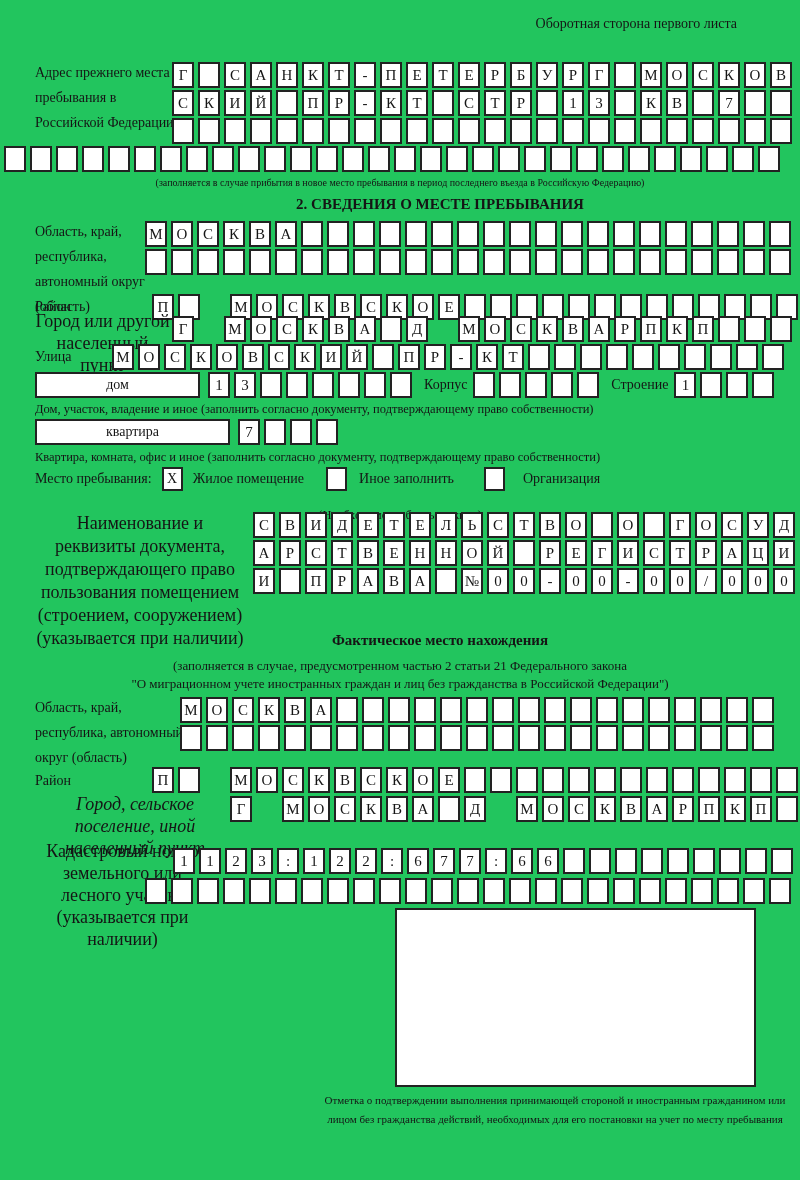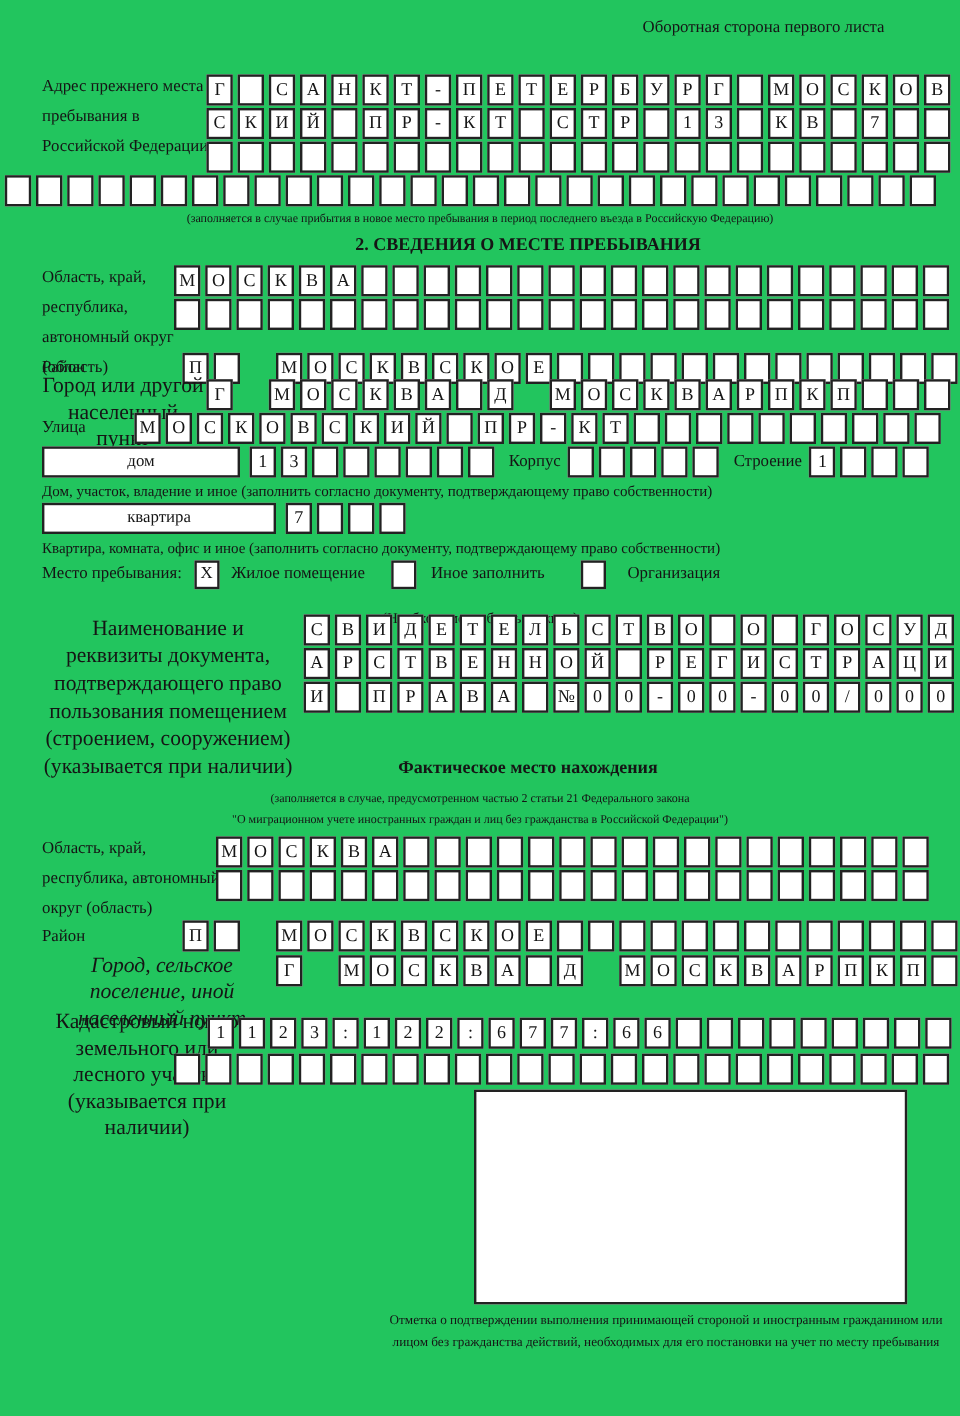--- a/index.html
+++ b/index.html
@@ -16,21 +16,21 @@
     border:2px solid #222; margin-right:4px;
     display:flex; align-items:center; justify-content:center;
     font-size:15px; line-height:1; background:#fff;
   }
   .gapcell { flex:none; width:22px; margin-right:4px; }
   .lbl { position:absolute; font-size:14px; line-height:25px; }
   .lbl2 { position:absolute; font-size:18px; line-height:22px;text-align:center; }
   .caption { position:absolute; font-size:12.5px; line-height:16px; }
   .center { text-align:center; }
   .title { position:absolute; width:800px; text-align:center; font-weight:bold; font-size:15px;margin-left:40px; }
-  .sub { position:absolute; width:800px; text-align:center; font-size:10px; line-height:18px; }
+  .sub { position:absolute; width:800px; text-align:center; font-size:13px; line-height:18px; }
   .widebox {
     box-sizing:border-box; flex:none; height:26px; border:2px solid #222;
     display:flex; align-items:center; justify-content:center; font-size:14px; background:#fff;
   }
   .frow { position:absolute; display:flex; align-items:center; font-size:14px; }
   .inline-label { align-self:center; margin:0 6px 0 8px; font-size:14px; flex:none; }
   .cbox {
     box-sizing:border-box; flex:none; width:21px; height:24px; border:2px solid #222;
     display:flex; align-items:center; justify-content:center; font-size:14px; background:#fff;
   }

